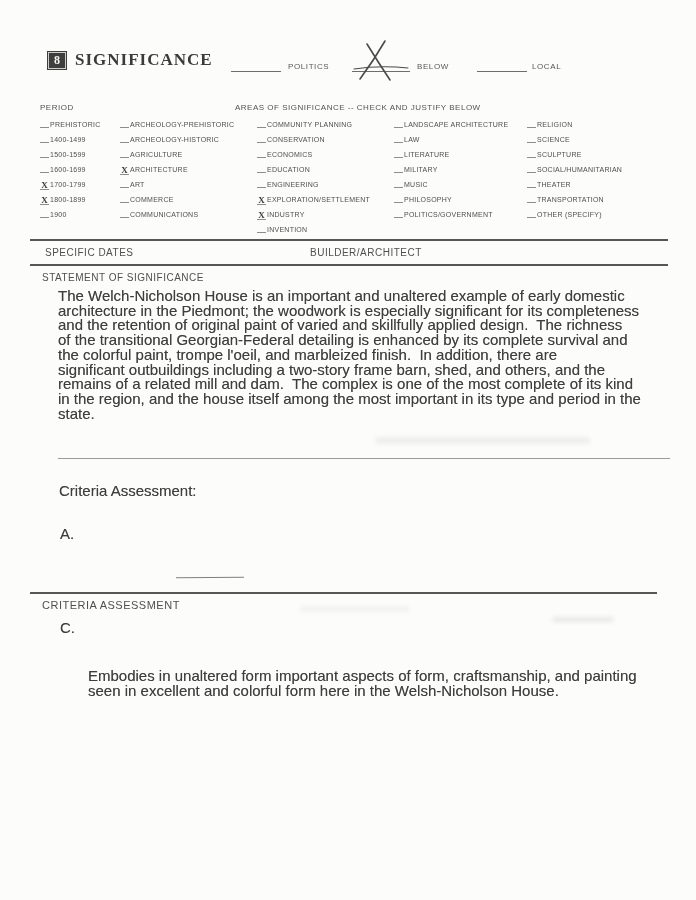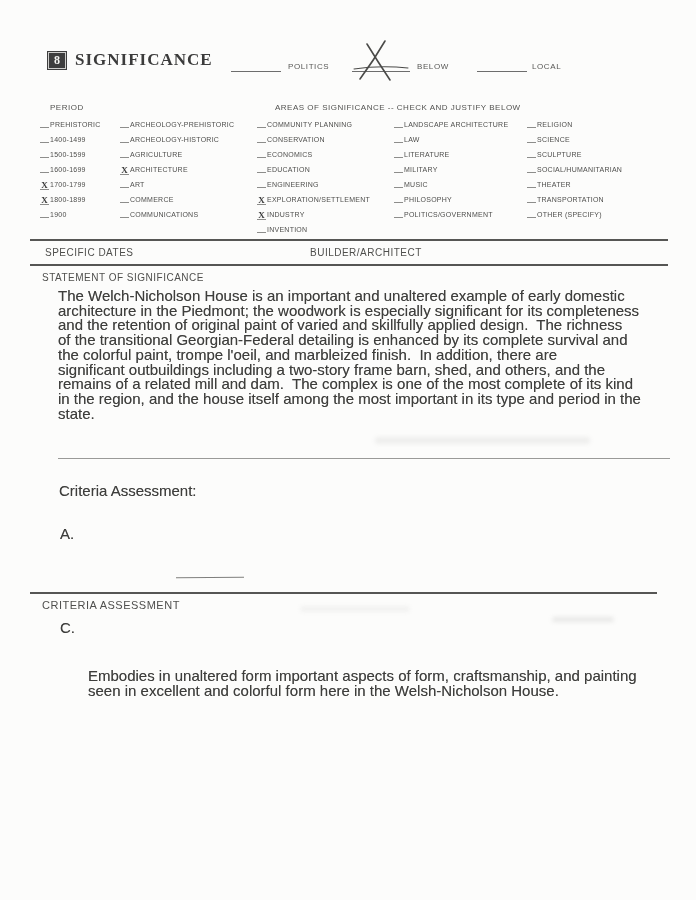--- a/index.html
+++ b/index.html
@@ -70,22 +70,22 @@
       <path d="M10 41 Q 24 22 35 3" stroke="#4a4a48" stroke-width="1.6" fill="none" stroke-linecap="round"></path>
       <path d="M17 6 Q 28 24 40 42" stroke="#4a4a48" stroke-width="1.6" fill="none" stroke-linecap="round"></path>
       <path d="M4 31 Q 30 27 58 30" stroke="#4a4a48" stroke-width="1.1" fill="none" stroke-linecap="round"></path>
     </svg>
   </div>
   <div class="abs lvl-label" style="left:417px;top:62px;">BELOW</div>
 
   <div class="abs lvl-line" style="left:477px;top:70px;width:50px;"></div>
   <div class="abs lvl-label" style="left:532px;top:62px;">LOCAL</div>
 
-  <div class="abs grid-head" style="left:50px;top:103px;text-align:right;">PERIOD</div>
-  <div class="abs grid-head" style="left:235px;top:103px;margin-left:40px;">AREAS OF SIGNIFICANCE -- CHECK AND JUSTIFY BELOW</div>
+  <div class="abs grid-head" style="left:40px;top:103px;text-align:right;">PERIOD</div>
+  <div class="abs grid-head" style="left:235px;top:103px;">AREAS OF SIGNIFICANCE -- CHECK AND JUSTIFY BELOW</div>
 
   <div class="abs ckcol" style="left:40px;top:117px;">
     <div class="ck"><span class="pre"></span><span>PREHISTORIC</span></div>
     <div class="ck"><span class="pre"></span><span>1400-1499</span></div>
     <div class="ck"><span class="pre"></span><span>1500-1599</span></div>
     <div class="ck"><span class="pre"></span><span>1600-1699</span></div>
     <div class="ck"><span class="pre">X</span><span>1700-1799</span></div>
     <div class="ck"><span class="pre">X</span><span>1800-1899</span></div>
     <div class="ck"><span class="pre"></span><span>1900</span></div>
   </div>

